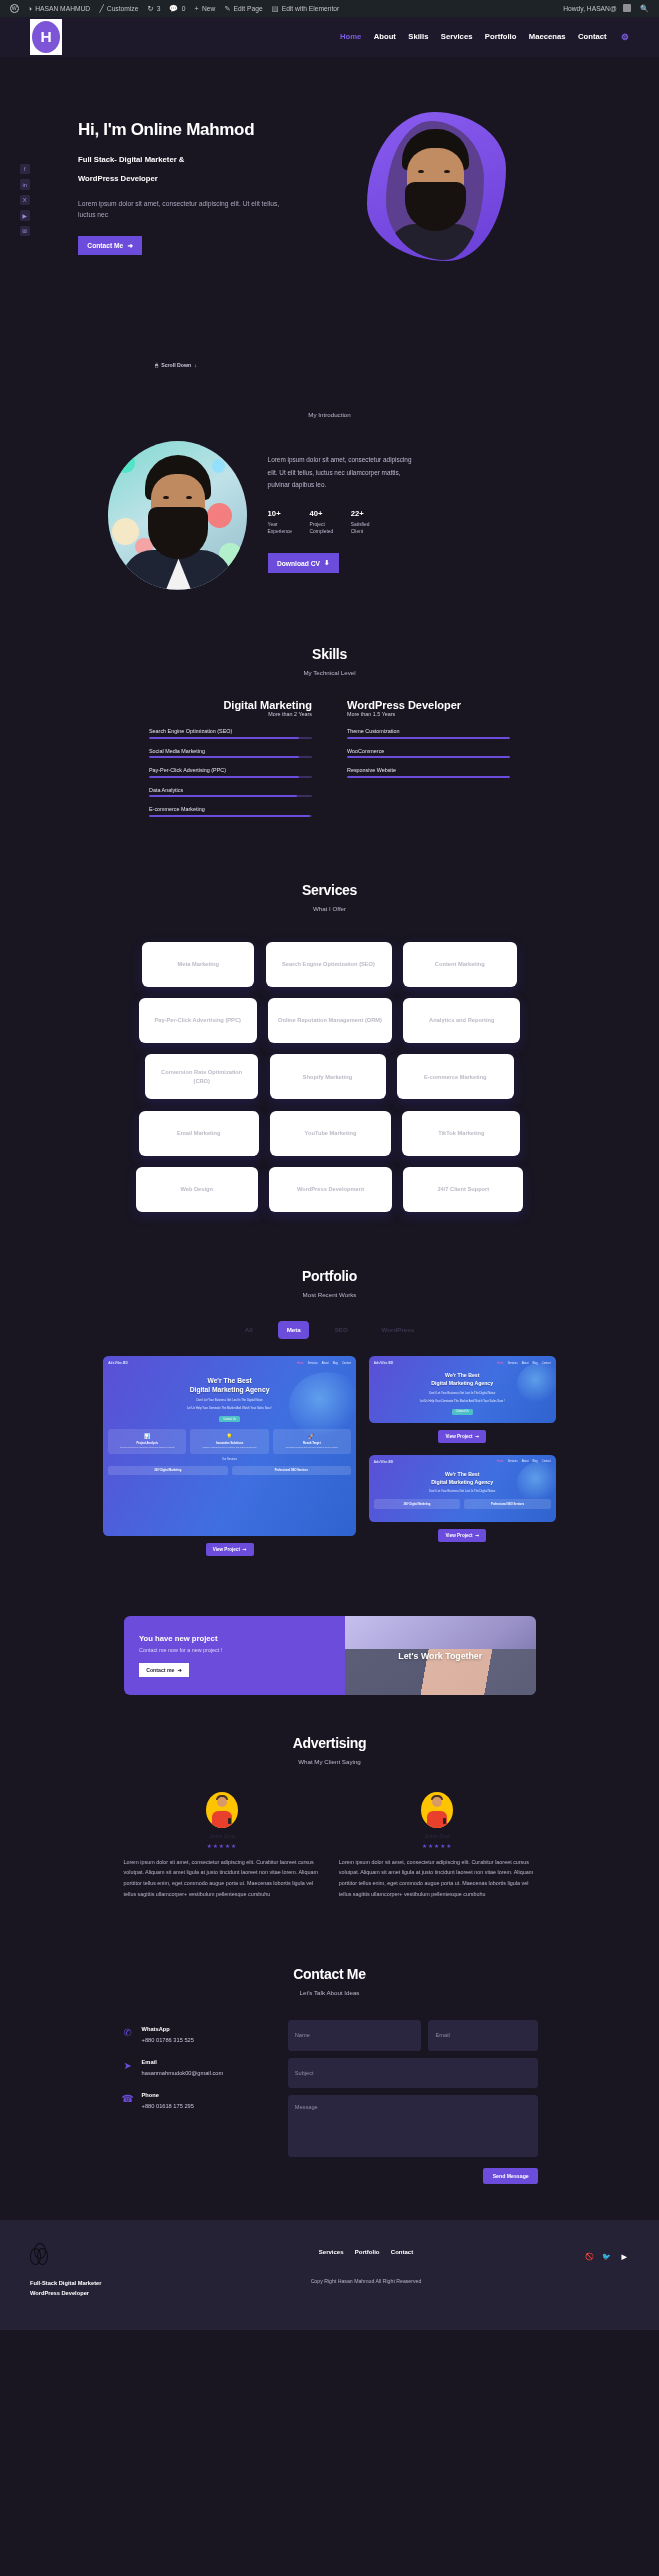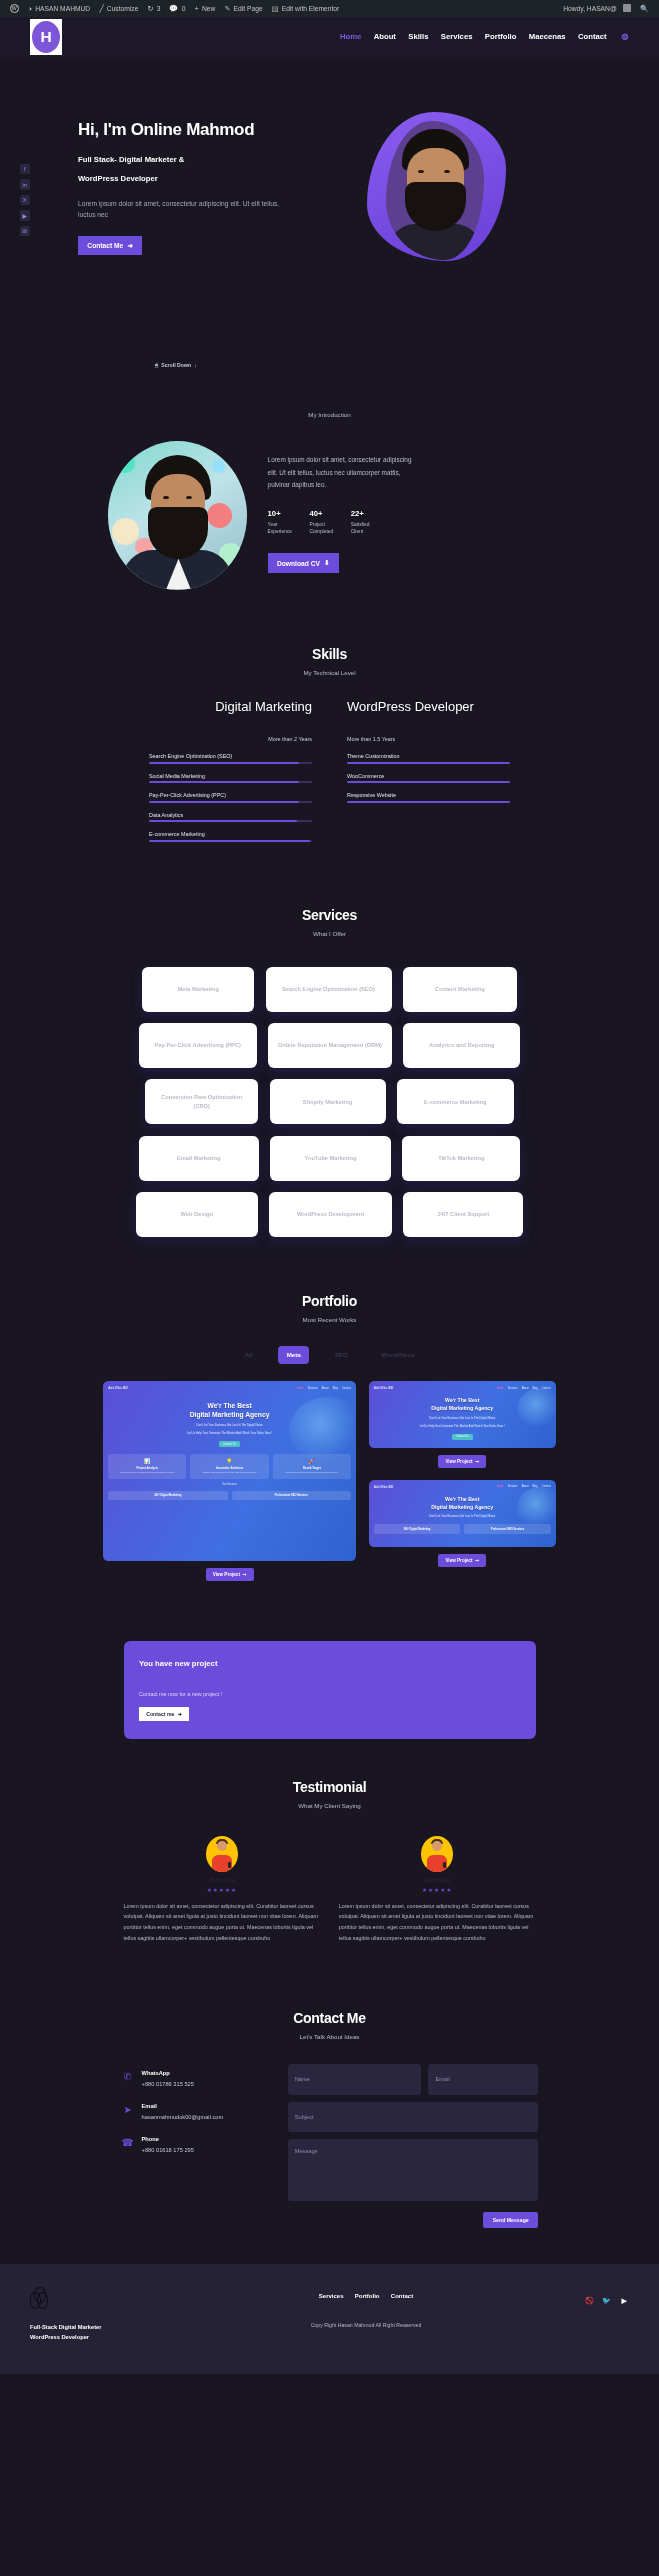--- a/index.html
+++ b/index.html
@@ -61,21 +61,21 @@
   .ap-shirt{position:absolute;left:58px;bottom:0;width:25px;height:31px;background:#f2f2f2;clip-path:polygon(50% 0,100% 100%,0 100%)}
   .about-right{flex:1;padding-top:13.4px}
   .about-text{font-size:6.4px;color:#bdbace;line-height:1.95;width:149px;margin-bottom:17.5px}
   .stats{display:flex;gap:17.5px;margin-bottom:17.5px}
   .stat-num{font-size:7.7px;font-weight:bold}
   .stat-lab{font-size:4.9px;color:#bdbace;margin-top:3.1px;line-height:1.5}
 
   
   .skills-wrap{width:361px;margin:23px auto 0;display:flex;gap:35px}
   .skill-col{flex:1}
-  .skill-head{font-size:13px;font-weight:normal;margin-bottom:22px}
+  .skill-head{font-size:11px;font-weight:bold;margin-bottom:0}
   .skill-years{font-size:5.4px;color:#cfcddd;margin-bottom:11.3px}
   .skill-row{margin-bottom:8.8px}
   .skill-name{font-size:5.4px;color:#e8e6f2;margin-bottom:2.6px}
   .bar-bg{height:2.1px;background:#3a2f63;border-radius:1.5px;overflow:hidden}
   .bar-fill{height:100%;background:#6c4ddb;border-radius:1.5px}
   .dm-col .skill-head,.dm-col .skill-years{text-align:right}
 
   
   .svc-grid{width:577px;margin:30px auto 0;display:flex;flex-direction:column;gap:11.3px}
   .svc-row{display:flex;gap:11.3px;justify-content:center}
@@ -102,21 +102,21 @@
   .mini-ico{font-size:5.2px;margin-bottom:2.1px}
   .mini-t{font-size:2.8px;font-weight:bold}
   .mini-p{font-size:2.1px;color:#d6dcf5;margin-top:1.5px;line-height:1.6}
   .tiles2{display:flex;gap:4.1px;margin-top:5.2px}
   .tile{flex:1;background:rgba(255,255,255,.14);border-radius:2.6px;font-size:2.6px;text-align:center;padding:3.1px 2.1px;font-weight:bold}
   .btn-view{display:flex;align-items:center;gap:2.6px;background:#6c4ddb;color:#fff;border:none;font-family:inherit;font-size:4.6px;font-weight:bold;padding:4.1px 7.2px;border-radius:2.1px;margin:7.2px auto 0;cursor:pointer}
 
   
   .cta{width:412px;margin:32px auto 0;display:flex;border-radius:6.2px;overflow:hidden}
   .cta-l{flex:1;background:#6c4ddb;padding:17.5px 15.5px}
-  .cta-h{font-size:7.7px;font-weight:bold;margin-bottom:23px}
+  .cta-h{font-size:7.7px;font-weight:bold;margin-bottom:4px}
   .cta-p{font-size:5.4px;color:#ded8fb;margin-bottom:10.3px}
   .cta-btn{display:inline-flex;gap:3.1px;align-items:center;background:#fff;color:#2c2540;border:none;font-family:inherit;font-size:5.2px;font-weight:bold;padding:4.1px 7.2px;cursor:pointer}
   .cta-r{flex:1;background:linear-gradient(140deg,#c6c0ef,#9b93c9 60%,#6f6aa0);display:flex;align-items:center;justify-content:center;position:relative}
   .cta-r-t{font-size:8.8px;font-weight:bold;color:#fff;text-shadow:0 1px 2.6px rgba(0,0,0,.35);z-index:2}
   .hands{position:absolute;left:0;bottom:0;width:100%;height:58%;background:linear-gradient(100deg,#4b4f63 0 42%,#e8b99c 42% 74%,#585b70 74%);opacity:.85}
 
   
   .tst-wrap{width:412px;margin:27px auto 0;display:flex;gap:18.5px}
   .tst{flex:1;text-align:center}
   .tst-av{width:32px;height:36px;border-radius:50%;margin:0 auto 5.2px;background:#ffc400;position:relative;overflow:hidden}
@@ -522,24 +522,28 @@
 
 <div class="cta">
   <div class="cta-l">
     <div class="cta-h">You have new project</div>
     <div class="cta-p">Contact me now for a new project !</div>
     <button class="cta-btn">
         <span>Contact me</span>
         <span>➜</span>
       </button>
   </div>
+  <div class="cta-r">
+    <div class="hands"></div>
+    <div class="cta-r-t">Let's Work Together</div>
+  </div>
 </div>
 
 <div class="section" style="padding-top:40px">
-  <div class="sec-title">Testimonial</div>
+  <div class="sec-title">Advertising</div>
   <div class="sec-sub">What My Client Saying</div>
   <div class="tst-wrap">
     <div class="tst">
       <div class="tst-av">
           <div class="tv-body"></div>
           <div class="tv-hair"></div>
           <div class="tv-head"></div>
           <div class="tv-phone"></div>
         </div>
       <div class="tst-name">John Doe</div>

